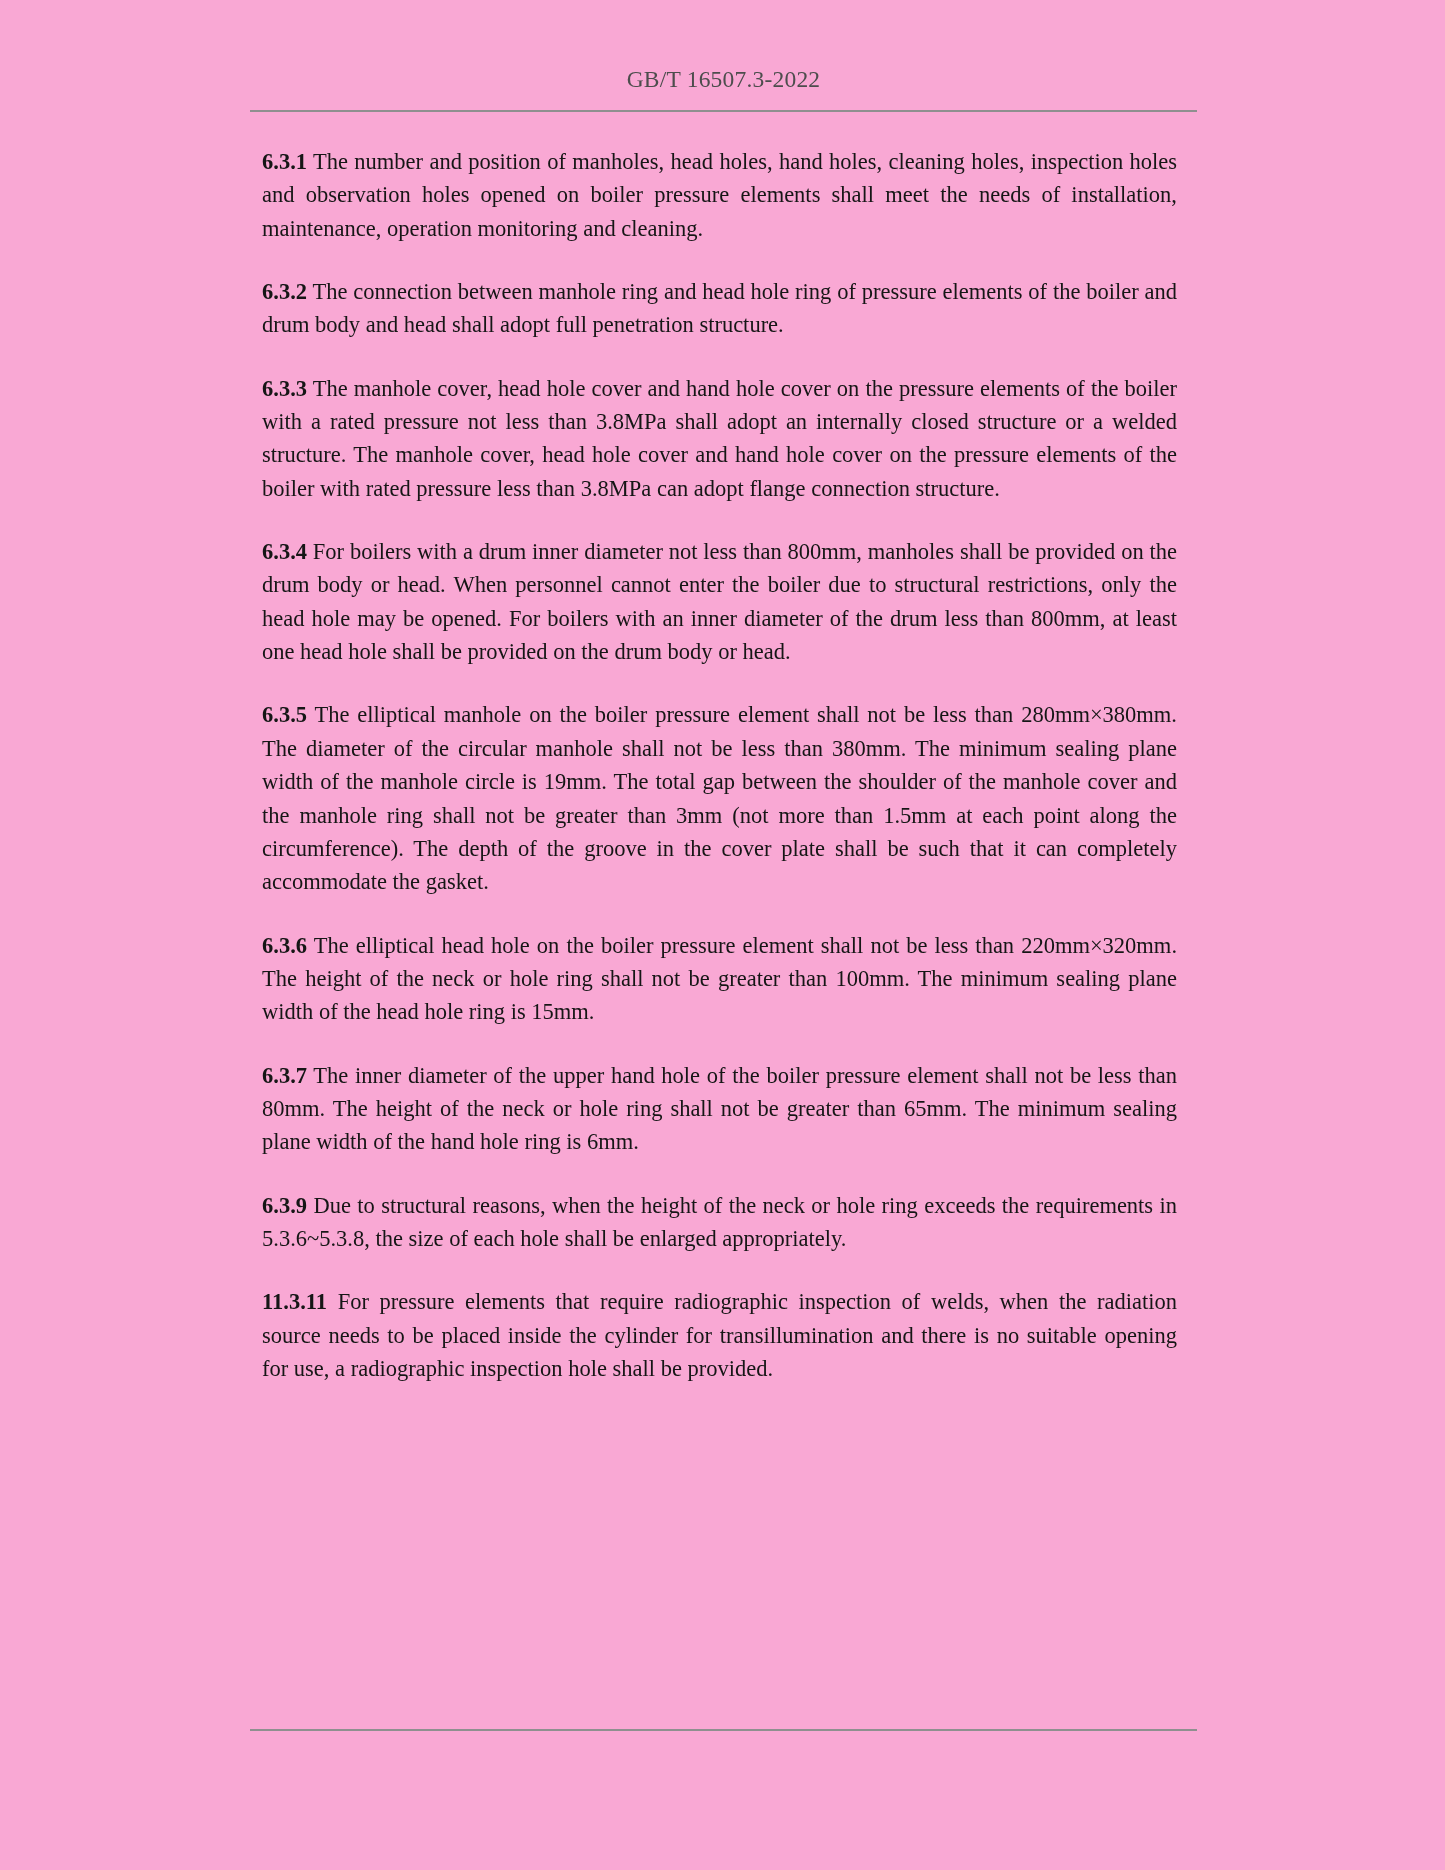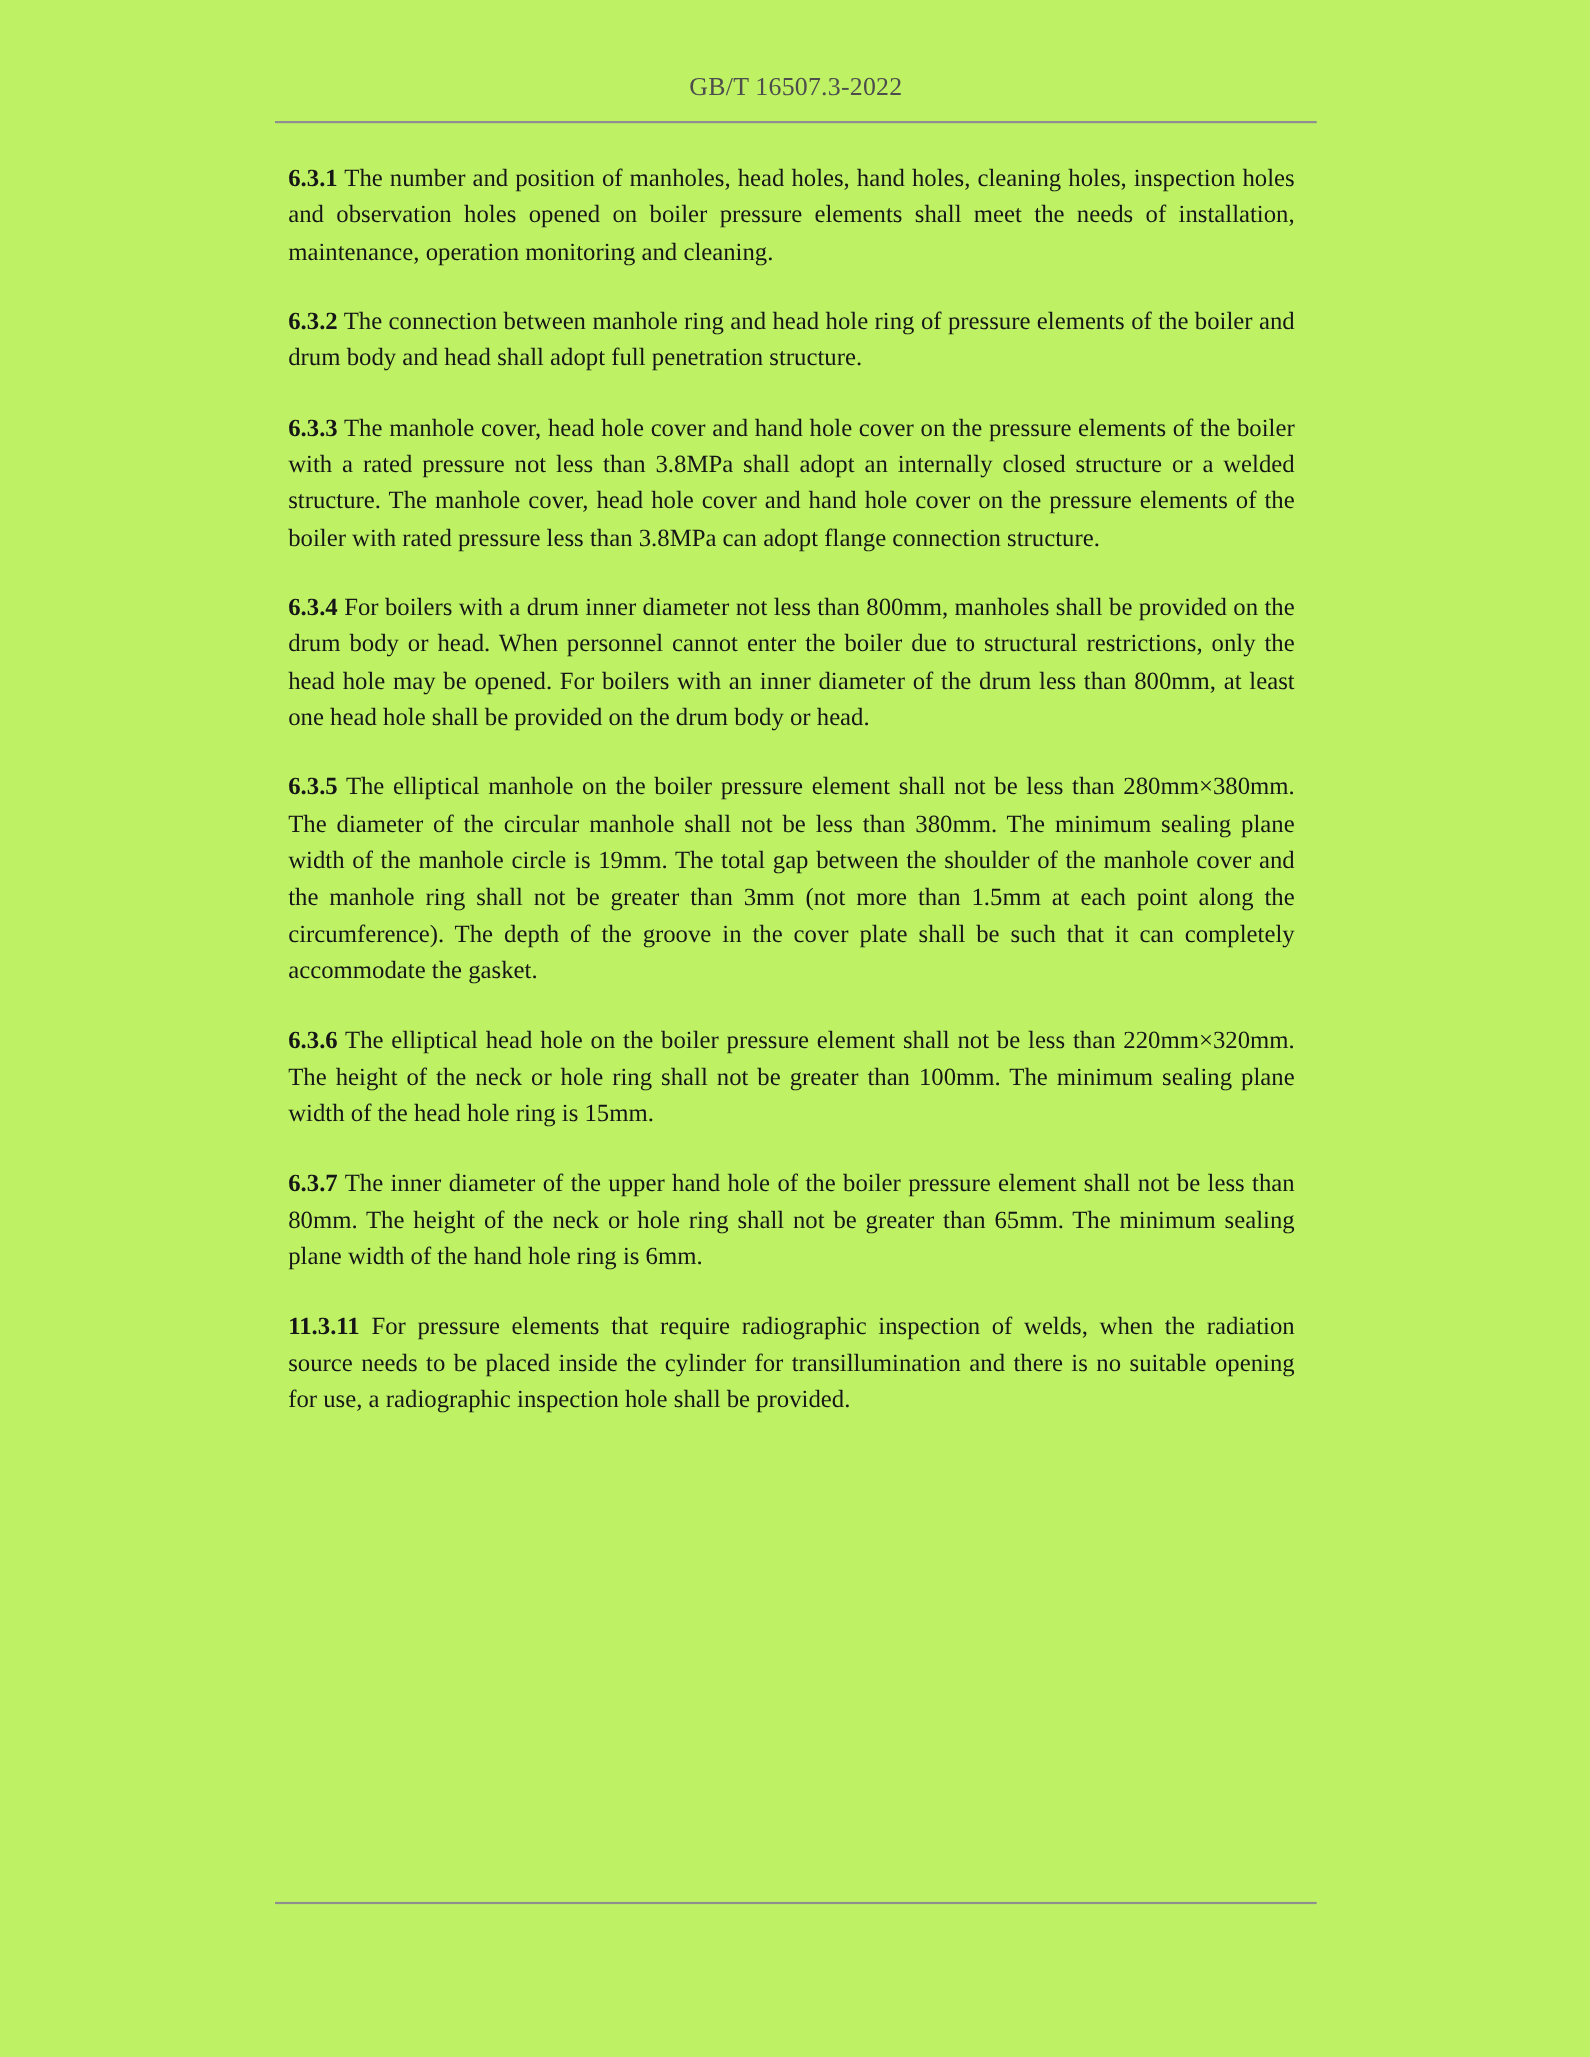--- a/index.html
+++ b/index.html
@@ -4,21 +4,21 @@
 <style>
   html, body {
     margin: 0;
     padding: 0;
     background: #ffffff;
   }
   .page {
     position: relative;
     width: 1445px;
     height: 1870px;
-    background: #bef264;
+    background: #f9a8d4;
     font-family: "Liberation Serif", serif;
     overflow: hidden;
   }
   .header-title {
     position: absolute;
     top: 67px;
     left: 250px;
     width: 947px;
     text-align: center;
     font-size: 23.5px;
@@ -96,19 +96,20 @@
   <div class="rule header-rule"></div>
 
   <div class="doc-body">
     <p><b class="clause-num">6.3.1</b> <span>The number and position of manholes, head holes, hand holes, cleaning holes, inspection holes and observation holes opened on boiler pressure elements shall meet the needs of installation, maintenance, operation monitoring and cleaning.</span></p>
     <p><b class="clause-num">6.3.2</b> <span>The connection between manhole ring and head hole ring of pressure elements of the boiler and drum body and head shall adopt full penetration structure.</span></p>
     <p><b class="clause-num">6.3.3</b> <span>The manhole cover, head hole cover and hand hole cover on the pressure elements of the boiler with a rated pressure not less than 3.8MPa shall adopt an internally closed structure or a welded structure. The manhole cover, head hole cover and hand hole cover on the pressure elements of the boiler with rated pressure less than 3.8MPa can adopt flange connection structure.</span></p>
     <p><b class="clause-num">6.3.4</b> <span>For boilers with a drum inner diameter not less than 800mm, manholes shall be provided on the drum body or head. When personnel cannot enter the boiler due to structural restrictions, only the head hole may be opened. For boilers with an inner diameter of the drum less than 800mm, at least one head hole shall be provided on the drum body or head.</span></p>
     <p><b class="clause-num">6.3.5</b> <span>The elliptical manhole on the boiler pressure element shall not be less than 280mm×380mm. The diameter of the circular manhole shall not be less than 380mm. The minimum sealing plane width of the manhole circle is 19mm. The total gap between the shoulder of the manhole cover and the manhole ring shall not be greater than 3mm (not more than 1.5mm at each point along the circumference). The depth of the groove in the cover plate shall be such that it can completely accommodate the gasket.</span></p>
     <p><b class="clause-num">6.3.6</b> <span>The elliptical head hole on the boiler pressure element shall not be less than 220mm×320mm. The height of the neck or hole ring shall not be greater than 100mm. The minimum sealing plane width of the head hole ring is 15mm.</span></p>
     <p><b class="clause-num">6.3.7</b> <span>The inner diameter of the upper hand hole of the boiler pressure element shall not be less than 80mm. The height of the neck or hole ring shall not be greater than 65mm. The minimum sealing plane width of the hand hole ring is 6mm.</span></p>
+    <p><b class="clause-num">6.3.9</b> <span>Due to structural reasons, when the height of the neck or hole ring exceeds the requirements in 5.3.6~5.3.8, the size of each hole shall be enlarged appropriately.</span></p>
     <p><b class="clause-num">11.3.11</b> <span>For pressure elements that require radiographic inspection of welds, when the radiation source needs to be placed inside the cylinder for transillumination and there is no suitable opening for use, a radiographic inspection hole shall be provided.</span></p>
   </div>
 
   <div class="rule footer-rule"></div>
 
 
 </div>
 
 </body></html>

